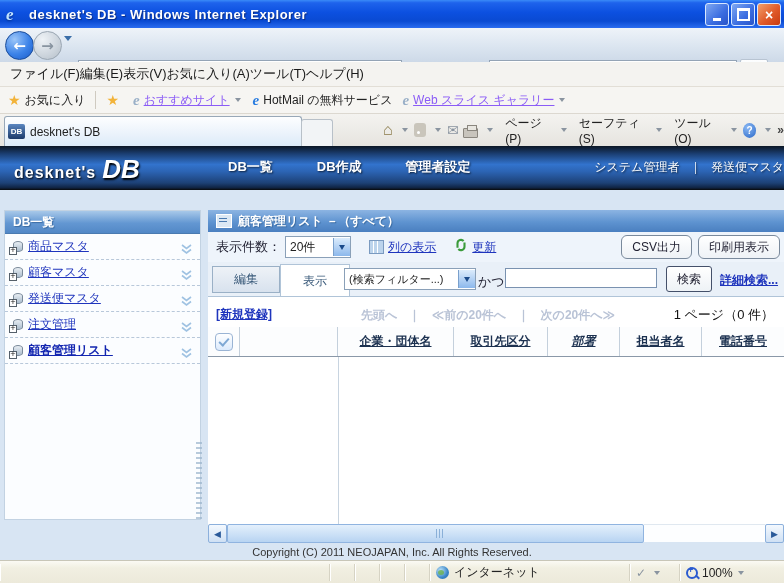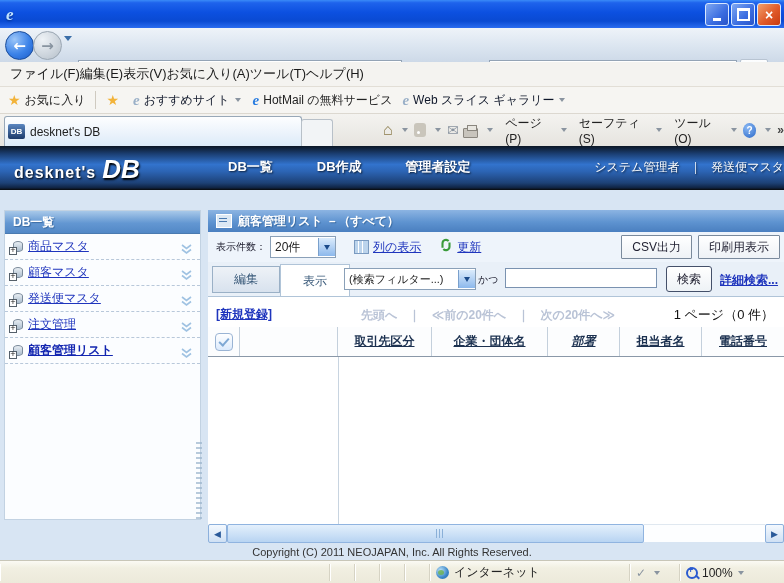--- a/index.html
+++ b/index.html
@@ -58,21 +58,21 @@
 
   
   .favbar{left:0;top:87px;width:784px;height:27px;background:#f6f5f2;border-bottom:1px solid #dcd8d0;
     display:flex;align-items:center;padding-left:8px;box-sizing:border-box;}
   .star{color:#f2b33a;font-size:14px;margin-right:4px;}
   .favlabel{font-size:12px;color:#222;}
   .vsep{width:1px;height:18px;background:#cfcac0;margin:0 10px;}
   .eicon{font:italic bold 15px "Liberation Serif",serif;color:#2a7de0;margin:0 4px 0 10px;}
   .eicon.gray{color:#9ab0c8;}
   .favtext{font-size:12px;color:#222;}
-  .favtext.gray{color:#0f172a;}
+  .favtext.gray{color:#8b5cf6;text-decoration:underline;}
   .smalltri{width:0;height:0;border-left:3px solid transparent;border-right:3px solid transparent;border-top:4px solid #8a94a0;margin:0 2px 0 5px;}
 
   
   .tabrow{left:0;top:114px;width:784px;height:32px;background:linear-gradient(180deg,#f4f3f0,#e6e4df);}
   .tab{position:absolute;left:4px;top:2px;width:296px;height:29px;border:1px solid #98a8b8;border-bottom:0;border-radius:3px 3px 0 0;
     background:linear-gradient(180deg,#fdfeff 0%,#eaf2fb 60%,#dcebf8 100%);display:flex;align-items:center;}
   .tabstub{position:absolute;left:301px;top:5px;width:30px;height:26px;border:1px solid #b8c0c8;border-bottom:0;border-radius:3px 3px 0 0;background:#f2f4f6;}
   .tabtitle{font-size:12px;color:#222;margin-left:2px;}
   .cmdbar{position:absolute;left:383px;top:4px;height:24px;display:flex;align-items:center;gap:4px;}
   .cmdtext{font-size:12px;color:#222;margin-left:6px;}
@@ -116,31 +116,31 @@
 
   
   .main{position:absolute;left:208px;top:64px;width:576px;height:332px;}
   .maintitle{position:absolute;left:0;top:0;width:576px;height:22px;
     background:linear-gradient(180deg,#8cb4e2 0%,#5e93d0 55%,#4a7fc0 100%);border-bottom:1px solid #3f6fa8;
     display:flex;align-items:center;}
   .listicon{width:14px;height:12px;border:1px solid #fff;background:#dce8f4;margin:0 6px 0 8px;position:relative;}
   .listicon::after{content:"";position:absolute;left:2px;top:3px;width:8px;height:1px;background:#4a7ab0;box-shadow:0 3px 0 #4a7ab0;}
   .maintitletext{color:#fff;font-size:12px;font-weight:bold;text-shadow:1px 1px 1px #3a6aa0;}
   .toolbar1{position:absolute;left:0;top:22px;width:576px;height:30px;background:#eef4fb;display:flex;align-items:center;}
-  .lbl{font-size:10px;color:#223;}
+  .lbl{font-size:13px;color:#223;}
   .xpselect{height:20px;background:#fff;border:1px solid #8aa0b8;display:inline-flex;align-items:center;margin-left:4px;}
   .xpselect .val{font-size:12px;color:#222;padding:0 4px;flex:1;white-space:nowrap;overflow:hidden;}
   .xpselect .btn{width:16px;height:18px;background:linear-gradient(180deg,#dcecfc,#8cb8ec);border-left:1px solid #7aa0cc;
     display:flex;align-items:center;justify-content:center;}
   .xpselect .btn .tri-d{border-top-color:#1a4a8a;border-left-width:3px;border-right-width:3px;}
   .collicon{width:13px;height:12px;border:1px solid #7a9ac0;margin:0 4px 0 18px;
     background:linear-gradient(90deg,#bcd4ec 0 3px,#fff 3px 4px,#bcd4ec 4px 7px,#fff 7px 8px,#bcd4ec 8px 12px);}
   .greenrefresh{margin:0 4px 0 18px;}
   .bluelink{font-size:12px;color:#1f35bd;text-decoration:underline;}
-  .btn-white{height:22px;border:1px solid #7a8a9c;border-radius:1px;background:linear-gradient(180deg,#ffffff,#eef2f6);
+  .btn-white{height:22px;border:1px solid #7a8a9c;border-radius:6px;background:linear-gradient(180deg,#ffffff,#eef2f6);
     font-size:12px;color:#223;display:inline-flex;align-items:center;justify-content:center;padding:0 10px;}
   .toolbar2{position:absolute;left:0;top:52px;width:576px;height:34px;background:#e9f0f8;}
   .tabedit{position:absolute;left:4px;top:4px;width:66px;height:25px;border:1px solid #9ab0c6;
     background:linear-gradient(180deg,#eef2f7,#d8e2ee);color:#3a5a7a;font-size:12px;display:flex;align-items:center;justify-content:center;}
   .tabview{position:absolute;left:72px;top:2px;width:70px;height:32px;border:1px solid #b0c4d8;border-bottom:0;background:#fff;
     color:#3a5a7a;font-size:12px;display:flex;align-items:flex-start;justify-content:center;padding-top:8px;box-sizing:border-box;}
   .whitepanel{position:absolute;left:0;top:86px;width:576px;height:228px;background:#fff;border-top:1px solid #b0c4d8;}
   .pagerow{position:absolute;left:0;top:4px;width:576px;height:26px;}
   .newlink{position:absolute;left:8px;top:5px;font-size:12px;font-weight:bold;color:#1f35bd;text-decoration:underline;}
   .pagernav{position:absolute;left:130px;top:6px;width:300px;text-align:center;font-size:12px;color:#b9c3d6;white-space:nowrap;}
@@ -180,20 +180,21 @@
   .zmag::before{content:"+";position:absolute;left:0px;top:-4px;font:bold 9px "Liberation Sans",sans-serif;color:#2a5ad0;}
   .zmag::after{content:"";position:absolute;left:7px;top:7px;width:5px;height:2px;background:#2a5ad0;transform:rotate(45deg);}
 </style>
 </head>
 <body>
 
 <div class="window">
 
   <div class="abs titlebar">
     <span class="ie-logo">e</span>
+    <span class="title-text">desknet's DB - Windows Internet Explorer</span>
     <span class="winbtns">
       <span class="wbtn">
           <span class="minglyph"></span>
         </span>
       <span class="wbtn">
           <span class="maxglyph"></span>
         </span>
       <span class="wbtn close">×</span>
     </span>
   </div>
@@ -420,25 +421,25 @@
             <span>｜</span>
             <span>次の20件へ≫</span>
           </span>
           <span class="pagecount">1 ページ（0 件）</span>
         </div>
         <div class="thead">
           <span class="th" style="width:32px;">
               <span class="cbicon"></span>
             </span>
           <span class="th" style="width:98px;"></span>
+          <span class="th" style="width:116px;">
+              <span class="th-label">企業・団体名</span>
+            </span>
           <span class="th" style="width:94px;">
               <span class="th-label">取引先区分</span>
-            </span>
-          <span class="th" style="width:116px;">
-              <span class="th-label">企業・団体名</span>
             </span>
           <span class="th" style="width:72px;font-style:italic;">
               <span class="th-label">部署</span>
             </span>
           <span class="th" style="width:82px;">
               <span class="th-label">担当者名</span>
             </span>
           <span class="th" style="flex:1;border-right:0;">
               <span class="th-label">電話番号</span>
             </span>

